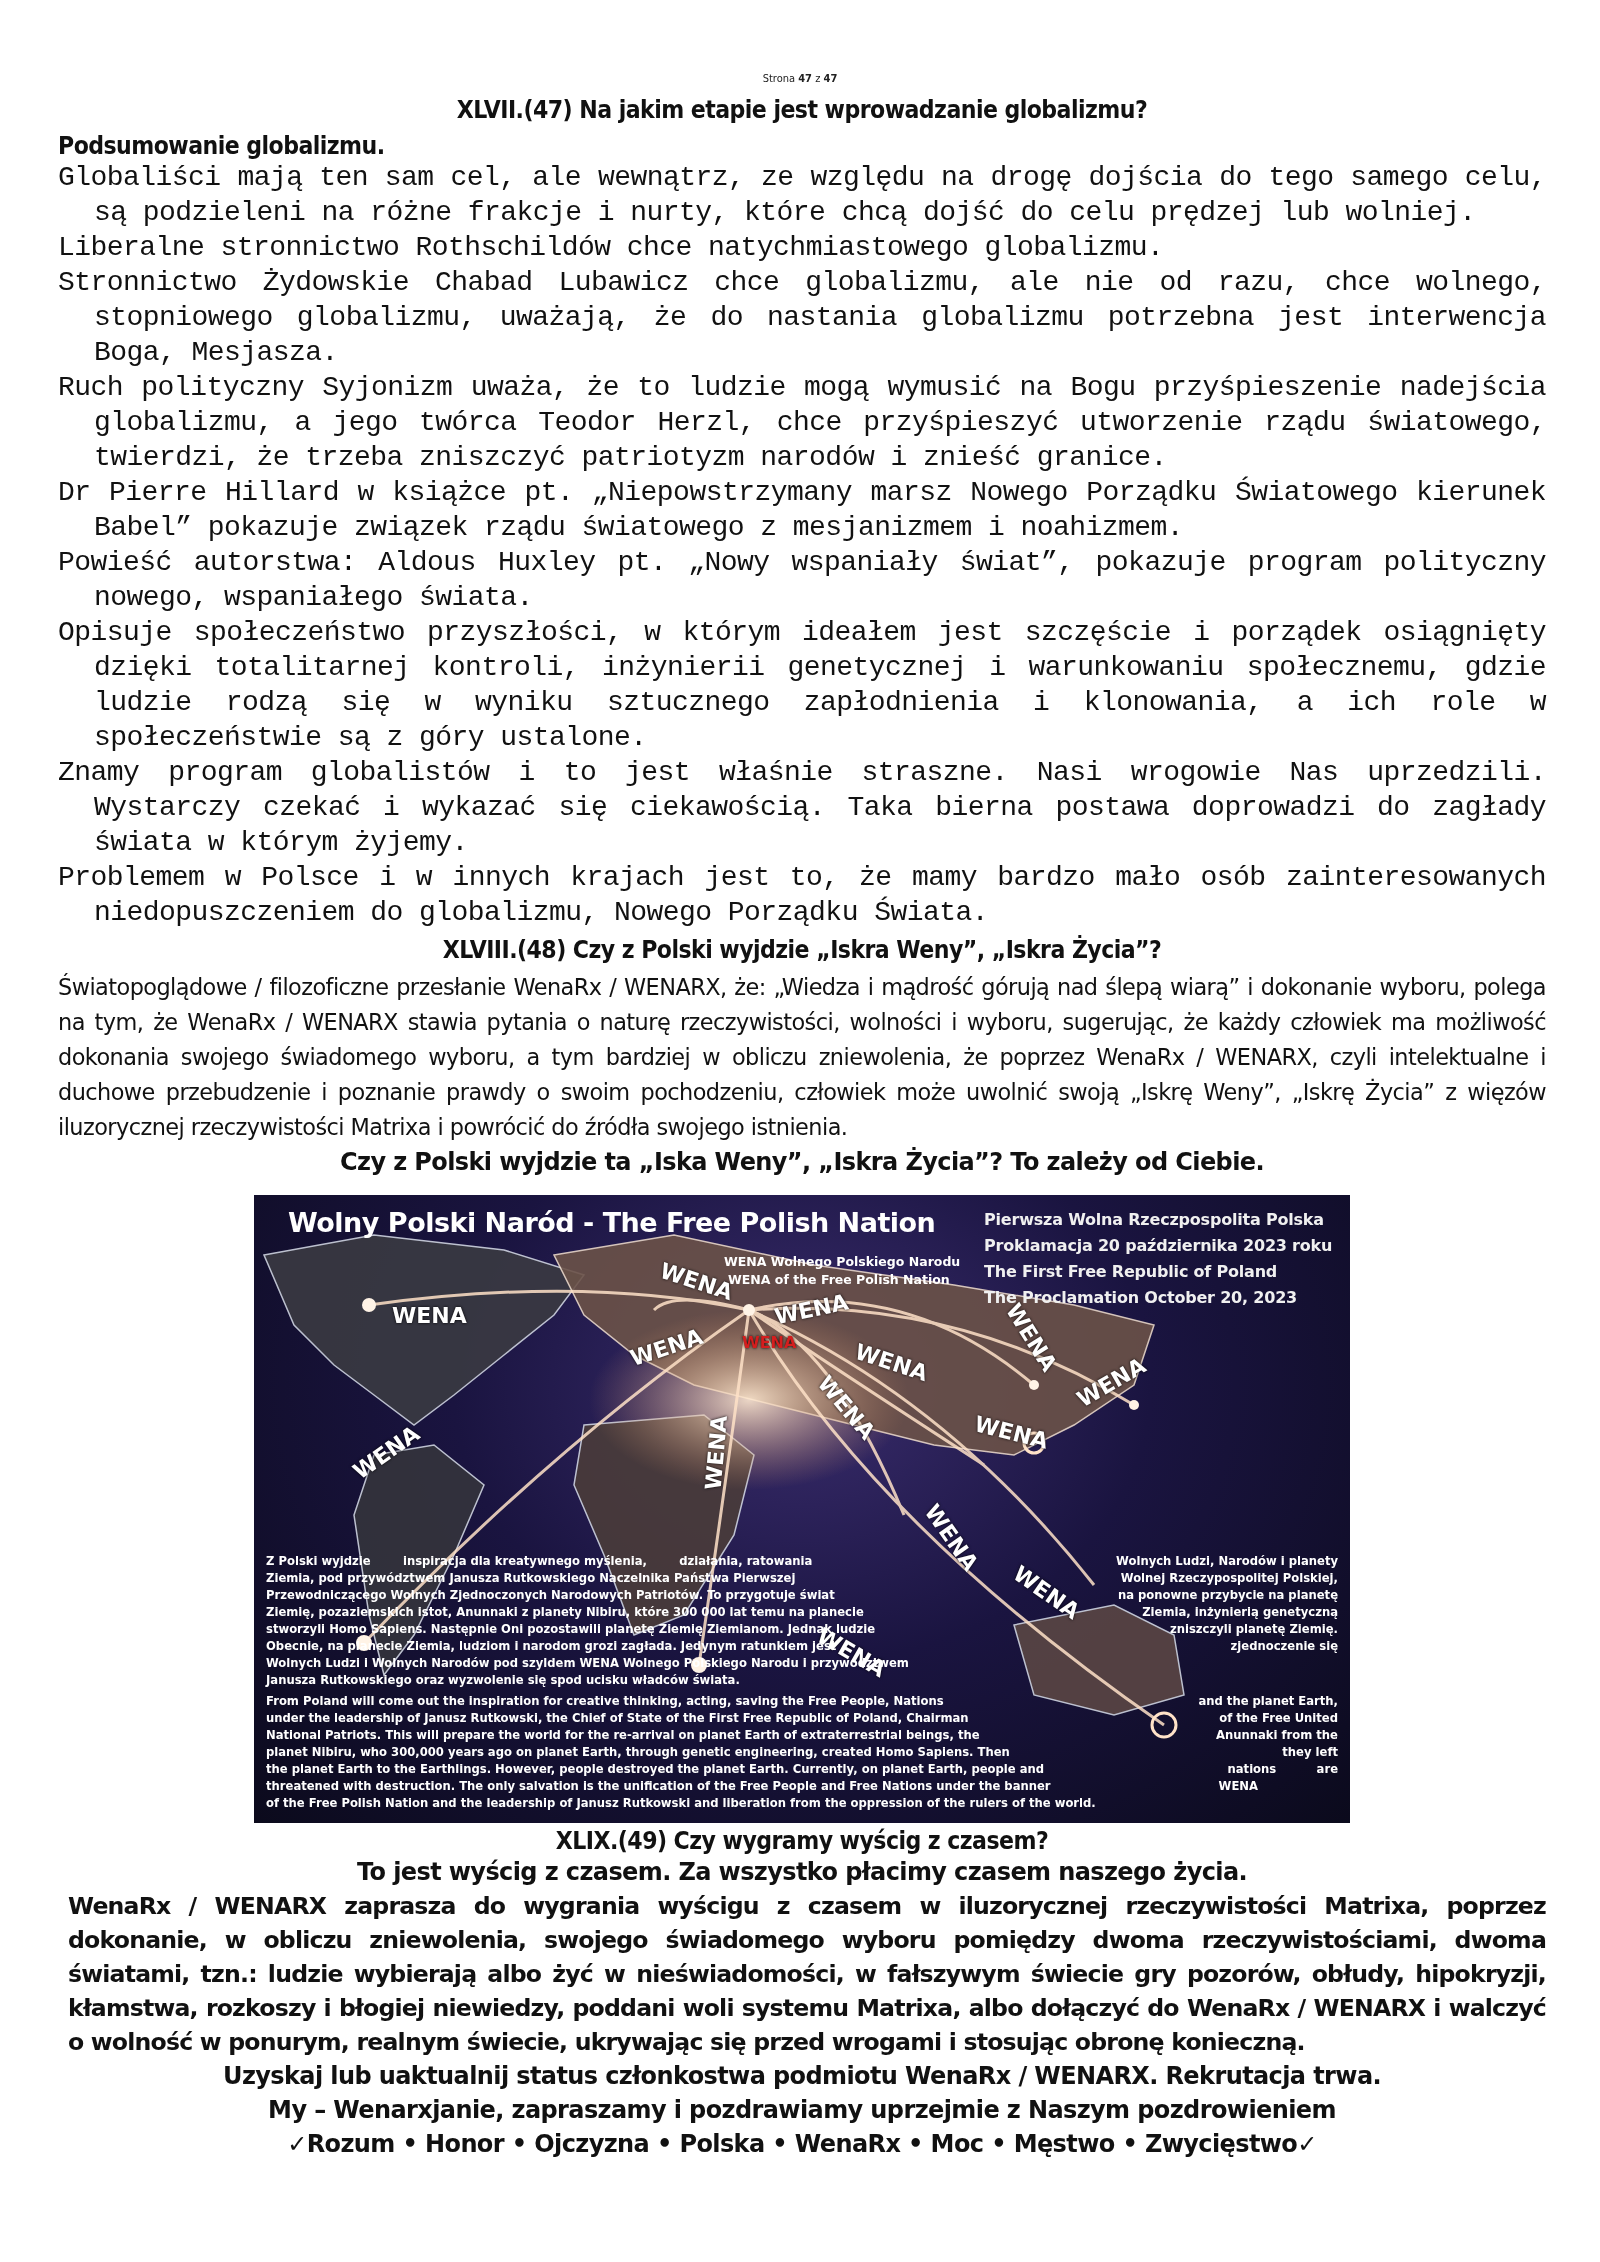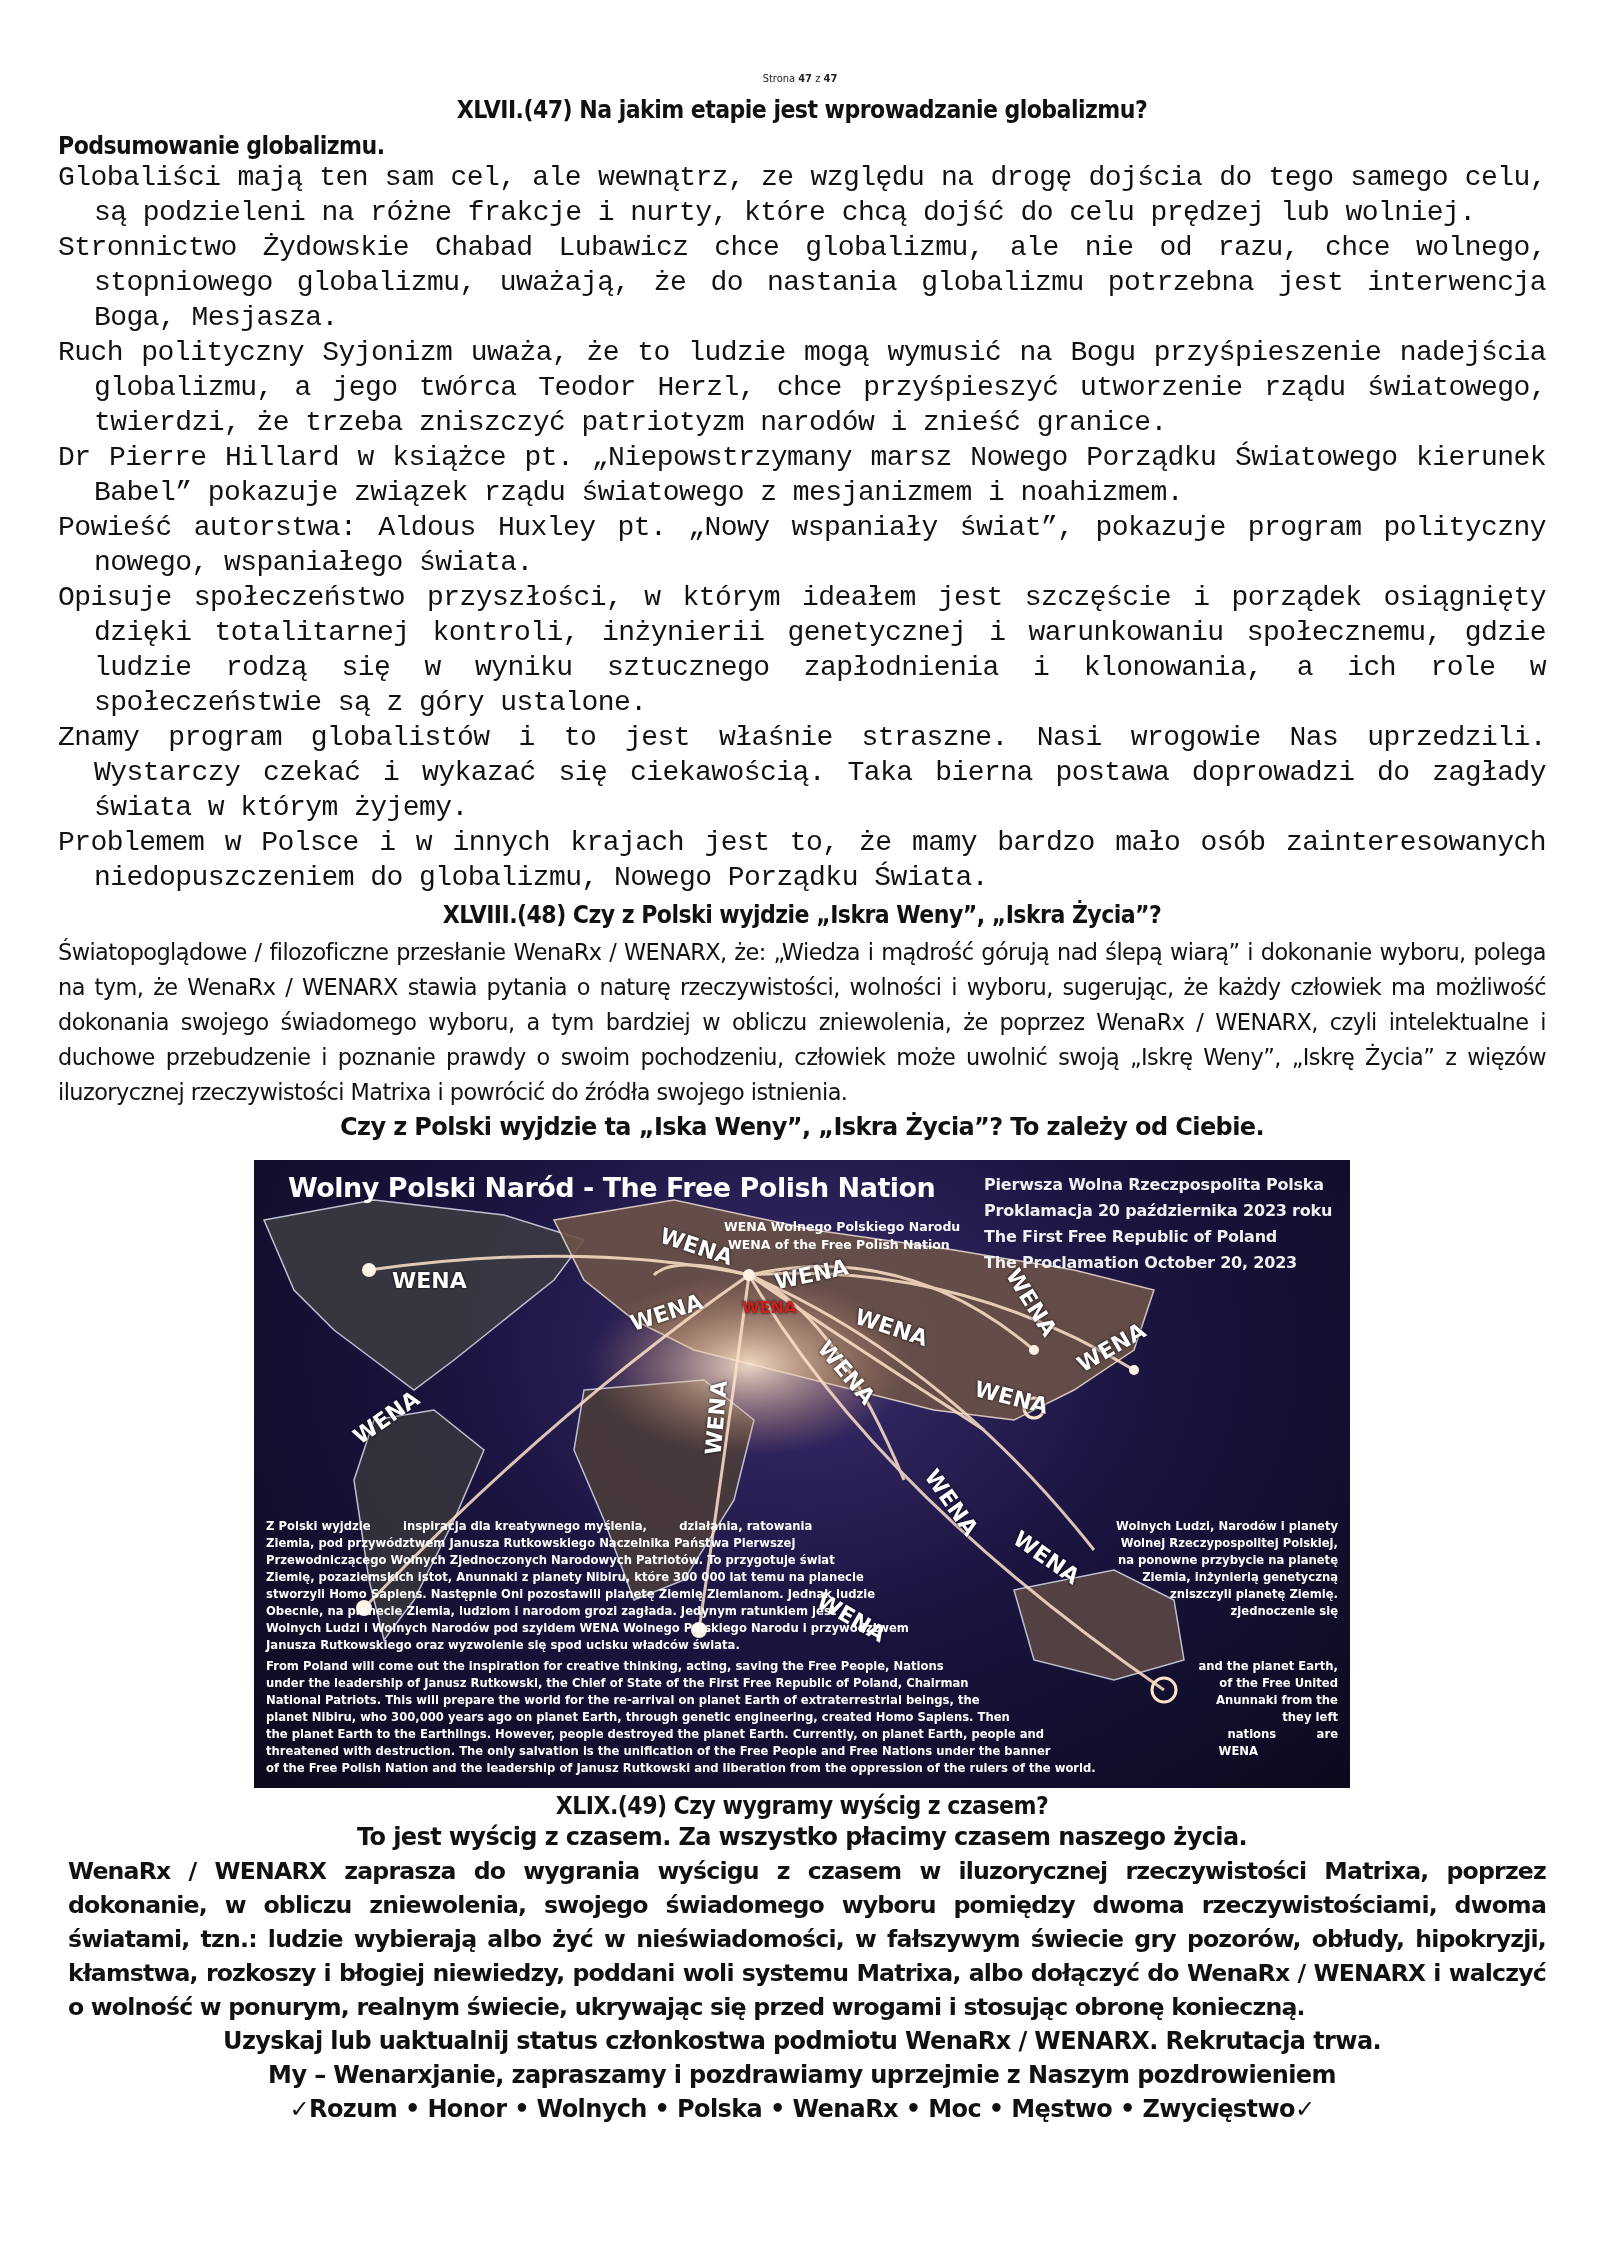--- a/index.html
+++ b/index.html
@@ -35,20 +35,21 @@
     <b>47</b>
     <span>z</span>
     <b>47</b>
   </div>
 
   <div class="content">
     <div class="h">XLVII.(47) Na jakim etapie jest wprowadzanie globalizmu?</div>
     <div class="sub">Podsumowanie globalizmu.</div>
     <div>
       <div class="p">Globaliści mają ten sam cel, ale wewnątrz, ze względu na drogę dojścia do tego samego celu, są podzieleni na różne frakcje i nurty, które chcą dojść do celu prędzej lub wolniej.</div>
+      <div class="p">Liberalne stronnictwo Rothschildów chce natychmiastowego globalizmu.</div>
       <div class="p">Stronnictwo Żydowskie Chabad Lubawicz chce globalizmu, ale nie od razu, chce wolnego, stopniowego globalizmu, uważają, że do nastania globalizmu potrzebna jest interwencja Boga, Mesjasza.</div>
       <div class="p">Ruch polityczny Syjonizm uważa, że to ludzie mogą wymusić na Bogu przyśpieszenie nadejścia globalizmu, a jego twórca Teodor Herzl, chce przyśpieszyć utworzenie rządu światowego, twierdzi, że trzeba zniszczyć patriotyzm narodów i znieść granice.</div>
       <div class="p">Dr Pierre Hillard w książce pt. „Niepowstrzymany marsz Nowego Porządku Światowego kierunek Babel” pokazuje związek rządu światowego z mesjanizmem i noahizmem.</div>
       <div class="p">Powieść autorstwa: Aldous Huxley pt. „Nowy wspaniały świat”, pokazuje program polityczny nowego, wspaniałego świata.</div>
       <div class="p">Opisuje społeczeństwo przyszłości, w którym ideałem jest szczęście i porządek osiągnięty dzięki totalitarnej kontroli, inżynierii genetycznej i warunkowaniu społecznemu, gdzie ludzie rodzą się w wyniku sztucznego zapłodnienia i klonowania, a ich role w społeczeństwie są z góry ustalone.</div>
       <div class="p">Znamy program globalistów i to jest właśnie straszne. Nasi wrogowie Nas uprzedzili. Wystarczy czekać i wykazać się ciekawością. Taka bierna postawa doprowadzi do zagłady świata w którym żyjemy.</div>
       <div class="p">Problemem w Polsce i w innych krajach jest to, że mamy bardzo mało osób zainteresowanych niedopuszczeniem do globalizmu, Nowego Porządku Świata.</div>
     </div>
 
     <div class="h" style="margin-top:6px">XLVIII.(48) Czy z Polski wyjdzie „Iskra Weny”, „Iskra Życia”?</div>
@@ -156,15 +157,15 @@
         <div style="white-space:pre">nations          are</div>
         <div style="padding-right:80px">WENA</div>
       </div>
     </div>
 
     <div class="h" style="margin-top:4px">XLIX.(49) Czy wygramy wyścig z czasem?</div>
     <div class="center-bold">To jest wyścig z czasem. Za wszystko płacimy czasem naszego życia.</div>
     <div class="bold-just">WenaRx / WENARX zaprasza do wygrania wyścigu z czasem w iluzorycznej rzeczywistości Matrixa, poprzez dokonanie, w obliczu zniewolenia, swojego świadomego wyboru pomiędzy dwoma rzeczywistościami, dwoma światami, tzn.: ludzie wybierają albo żyć w nieświadomości, w fałszywym świecie gry pozorów, obłudy, hipokryzji, kłamstwa, rozkoszy i błogiej niewiedzy, poddani woli systemu Matrixa, albo dołączyć do WenaRx / WENARX i walczyć o wolność w ponurym, realnym świecie, ukrywając się przed wrogami i stosując obronę konieczną.</div>
     <div class="center-bold">Uzyskaj lub uaktualnij status członkostwa podmiotu WenaRx / WENARX. Rekrutacja trwa.</div>
     <div class="center-bold">My – Wenarxjanie, zapraszamy i pozdrawiamy uprzejmie z Naszym pozdrowieniem</div>
-    <div class="center-bold">✓Rozum • Honor • Wolnych • Polska • WenaRx • Moc • Męstwo • Zwycięstwo✓</div>
+    <div class="center-bold">✓Rozum • Honor • Ojczyzna • Polska • WenaRx • Moc • Męstwo • Zwycięstwo✓</div>
   </div>
 </div>
 
 </body></html>

